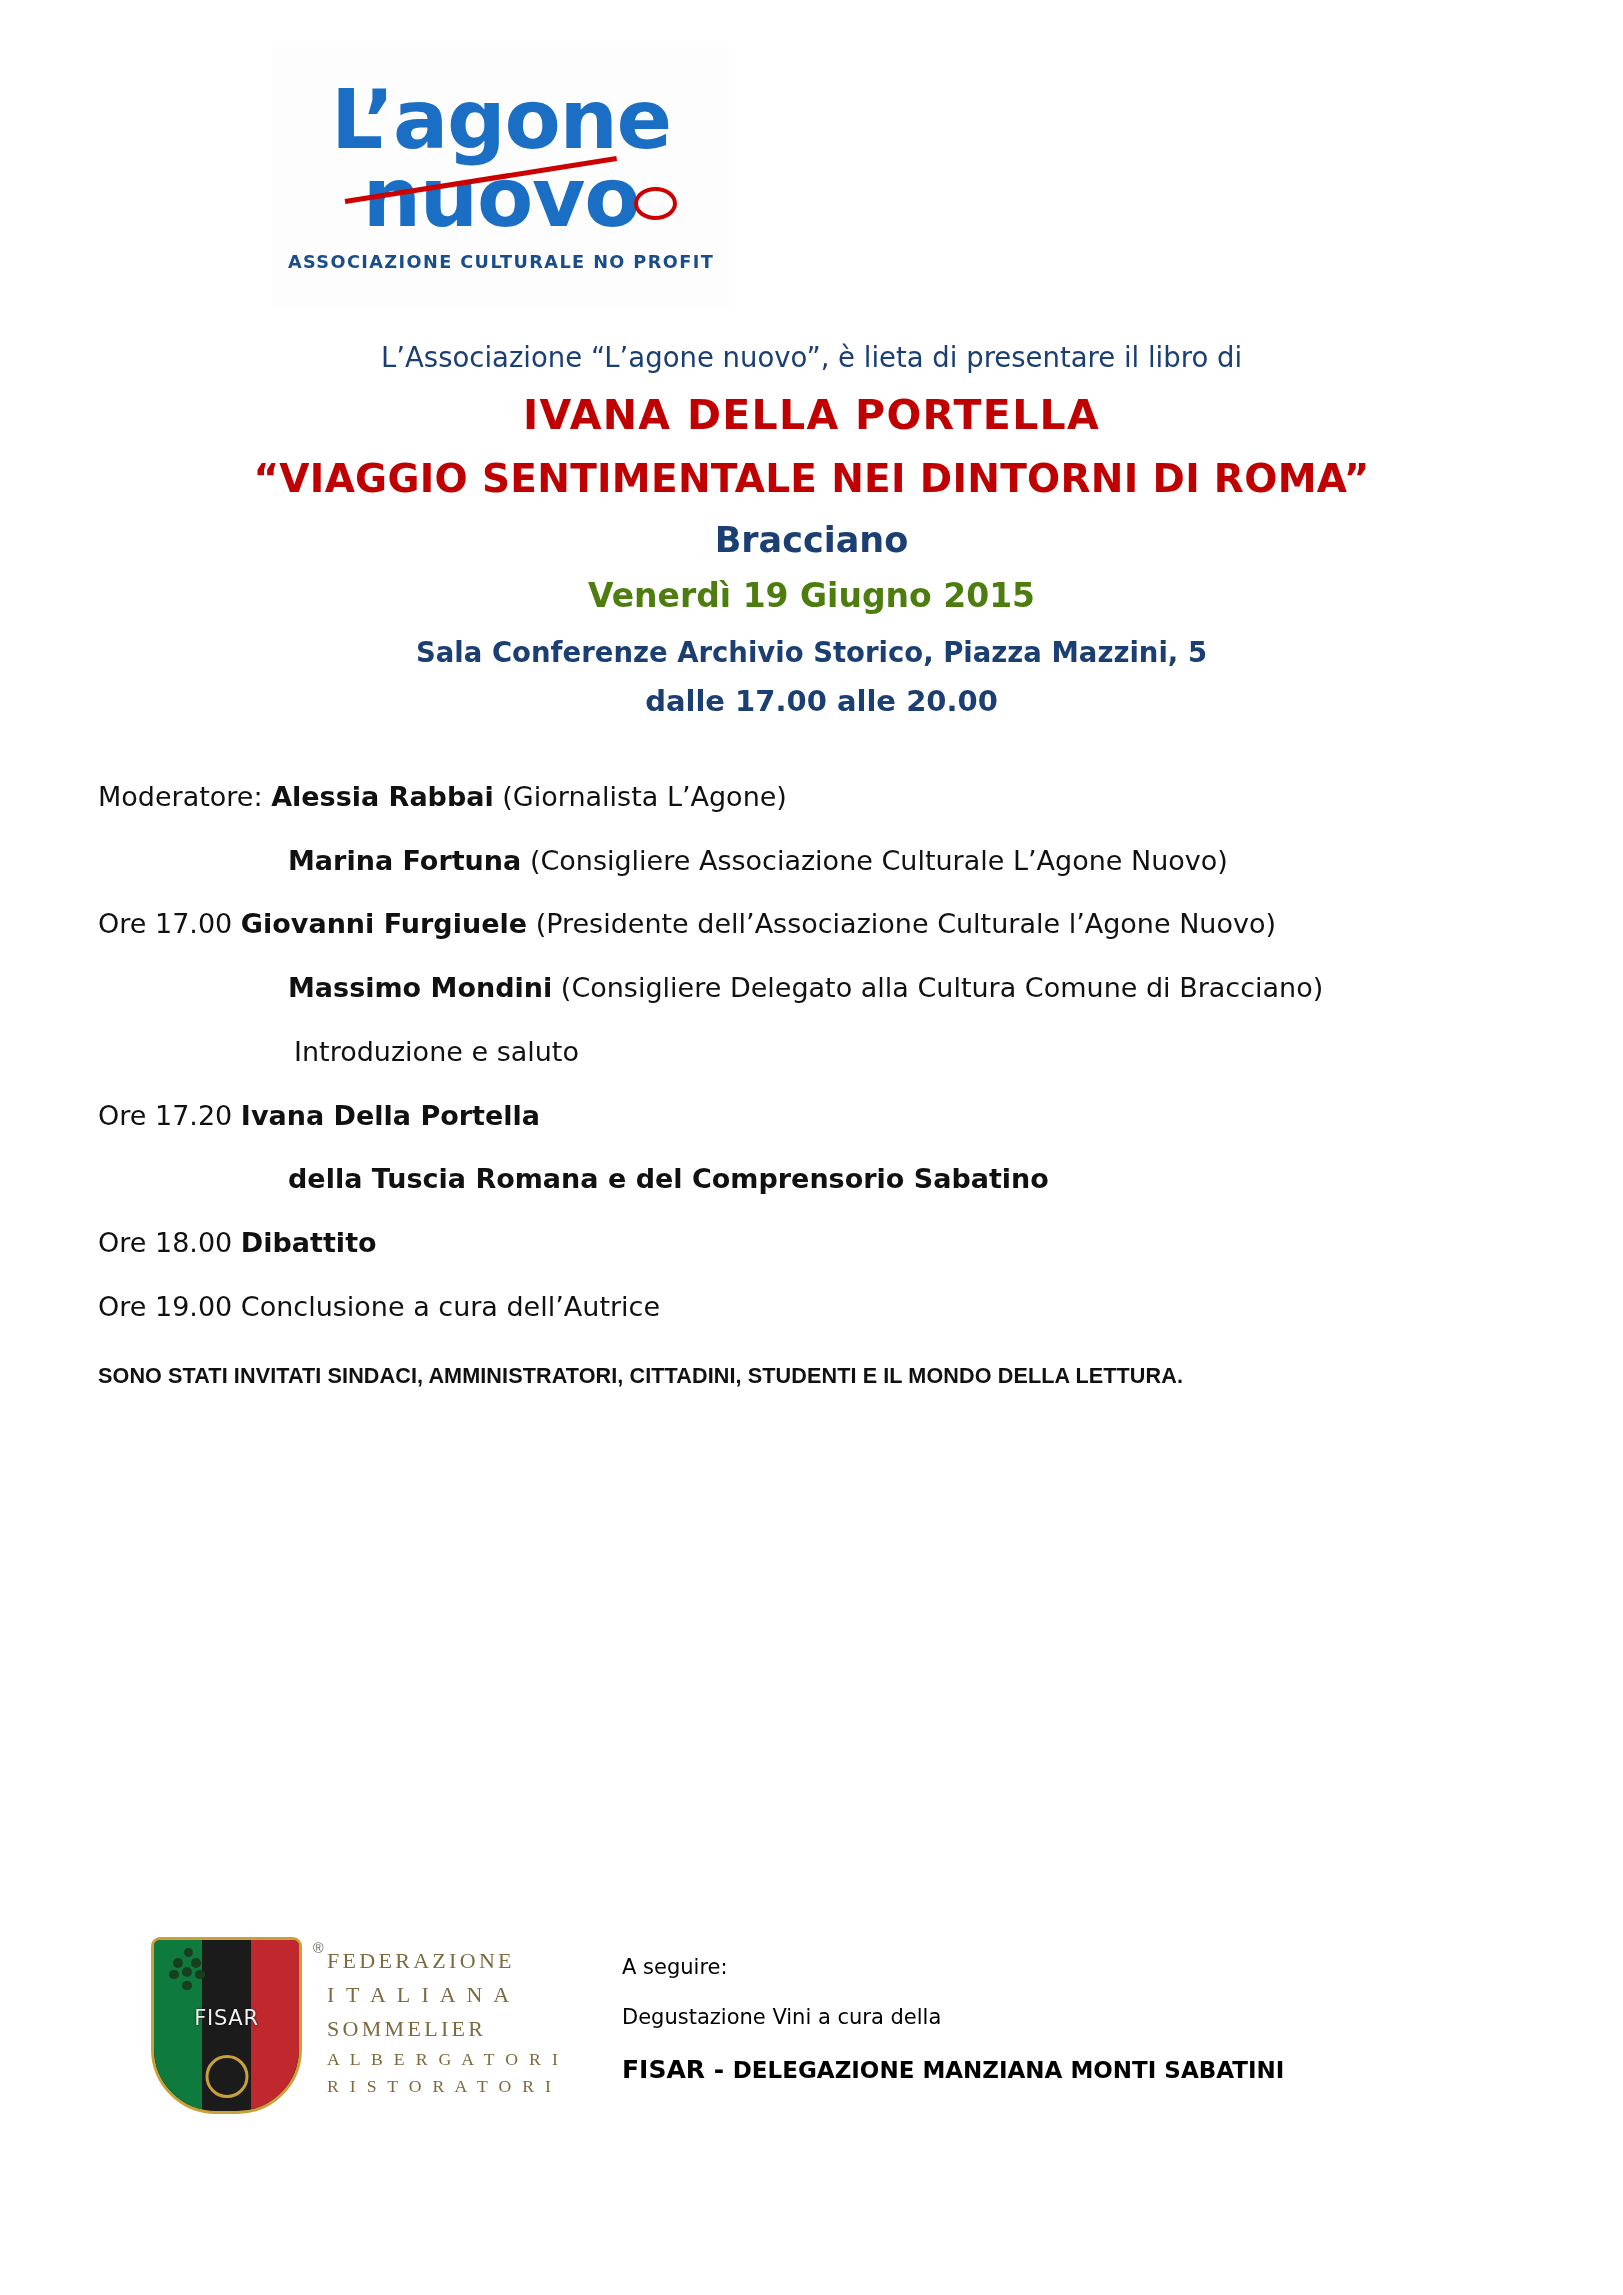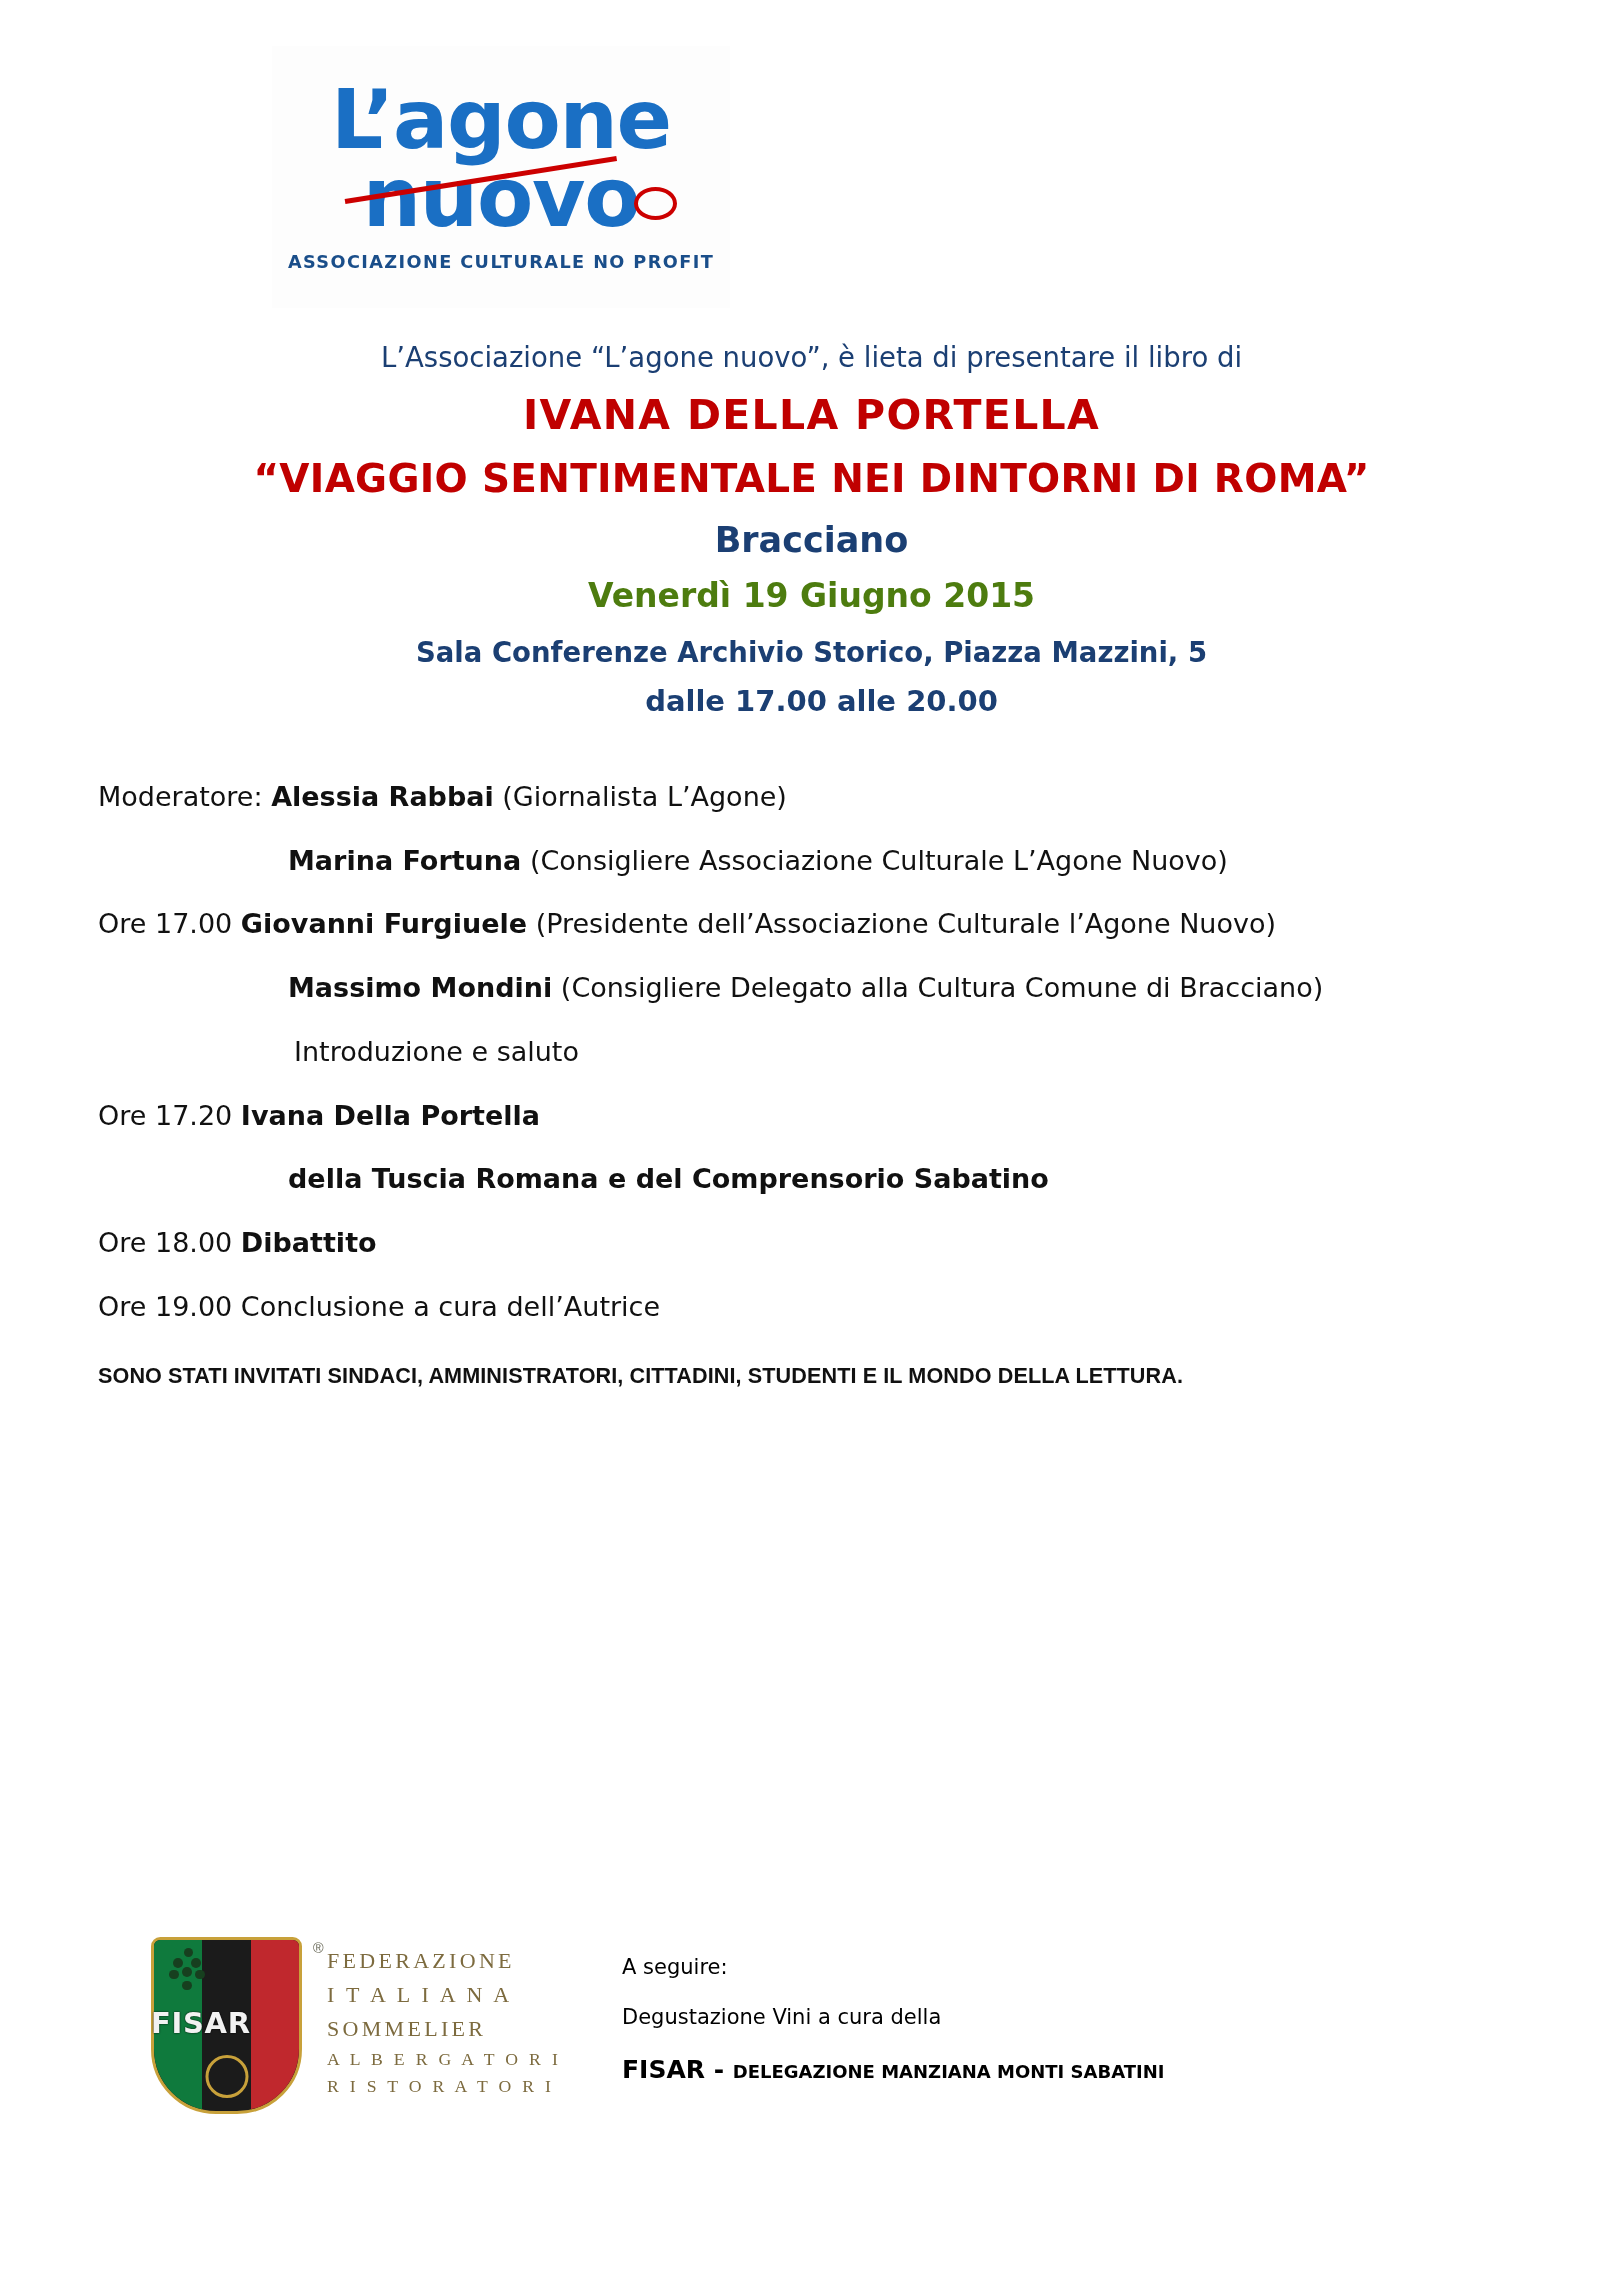--- a/index.html
+++ b/index.html
@@ -310,24 +310,25 @@
   .fisar-red {
     position: absolute;
     right: 0; top: 0; bottom: 0;
     width: 33%;
     background: #c0282d;
   }
   .fisar-text {
     position: absolute;
     left: 0; right: 0;
     top: 69px;
+    text-align: center;
     color: #f2f2f2;
     font-family: "DejaVu Sans", sans-serif;
-    font-weight: bold;
-    font-size: 29px;
+    font-weight: normal;
+    font-size: 21px;
     letter-spacing: 0.7px;
     z-index: 3;
     text-shadow: 0 0 2px #000;
   }
   .fisar-grape {
     position: absolute;
     left: 18.3px;
     top: 10.5px;
     width: 39px;
     height: 46px;
@@ -372,21 +373,21 @@
     letter-spacing: 3.3px;
   }
   .aseguire {
     margin-left: 46px;
     padding-top: 18.3px;
     font-family: "DejaVu Sans", sans-serif;
   }
   .aseguire .l1 { font-size: 21px; margin-bottom: 26px; }
   .aseguire .l2 { font-size: 21px; font-weight: normal; margin-bottom: 26px; }
   .aseguire .l3 { font-size: 25px; font-weight: bold; }
-  .aseguire .l3 .deleg { font-size: 18px; }
+  .aseguire .l3 .deleg { font-size: 23px; }
 </style>
 </head>
 <body>
 
 <div class="page">
 
   <div class="header">
 
     <div class="logo-agone">
       <div class="agone-word agone-l">L’agone</div>

